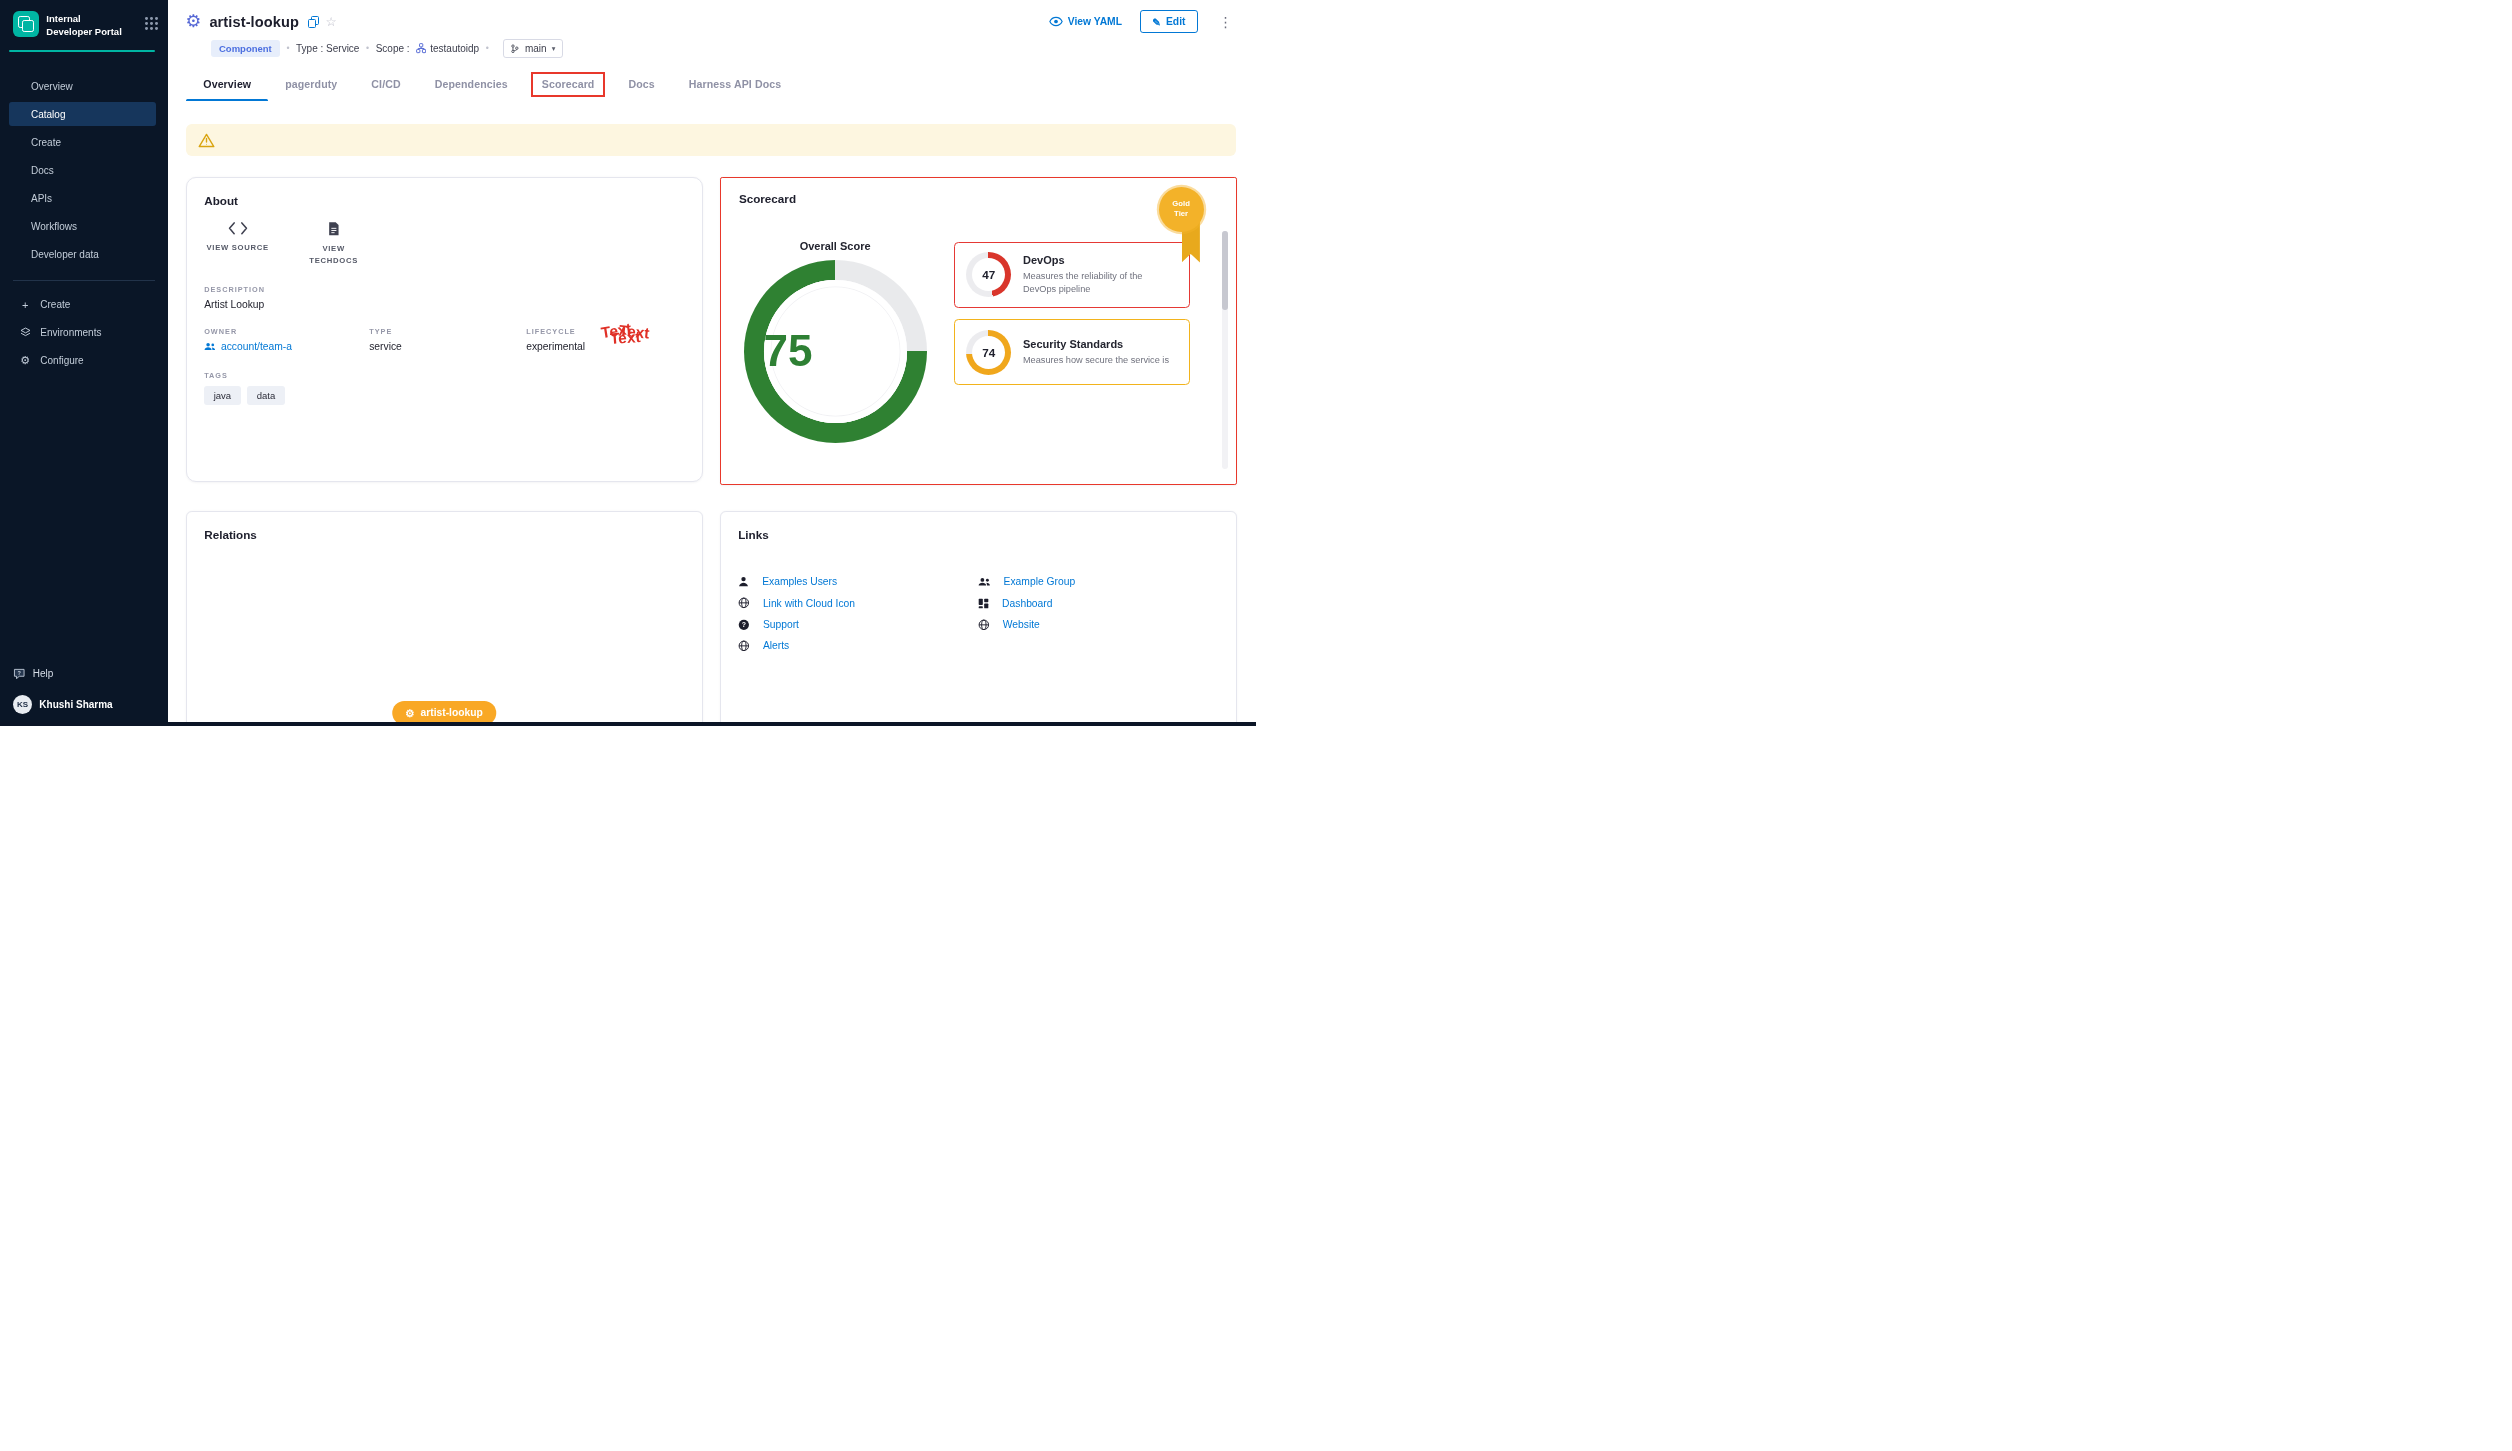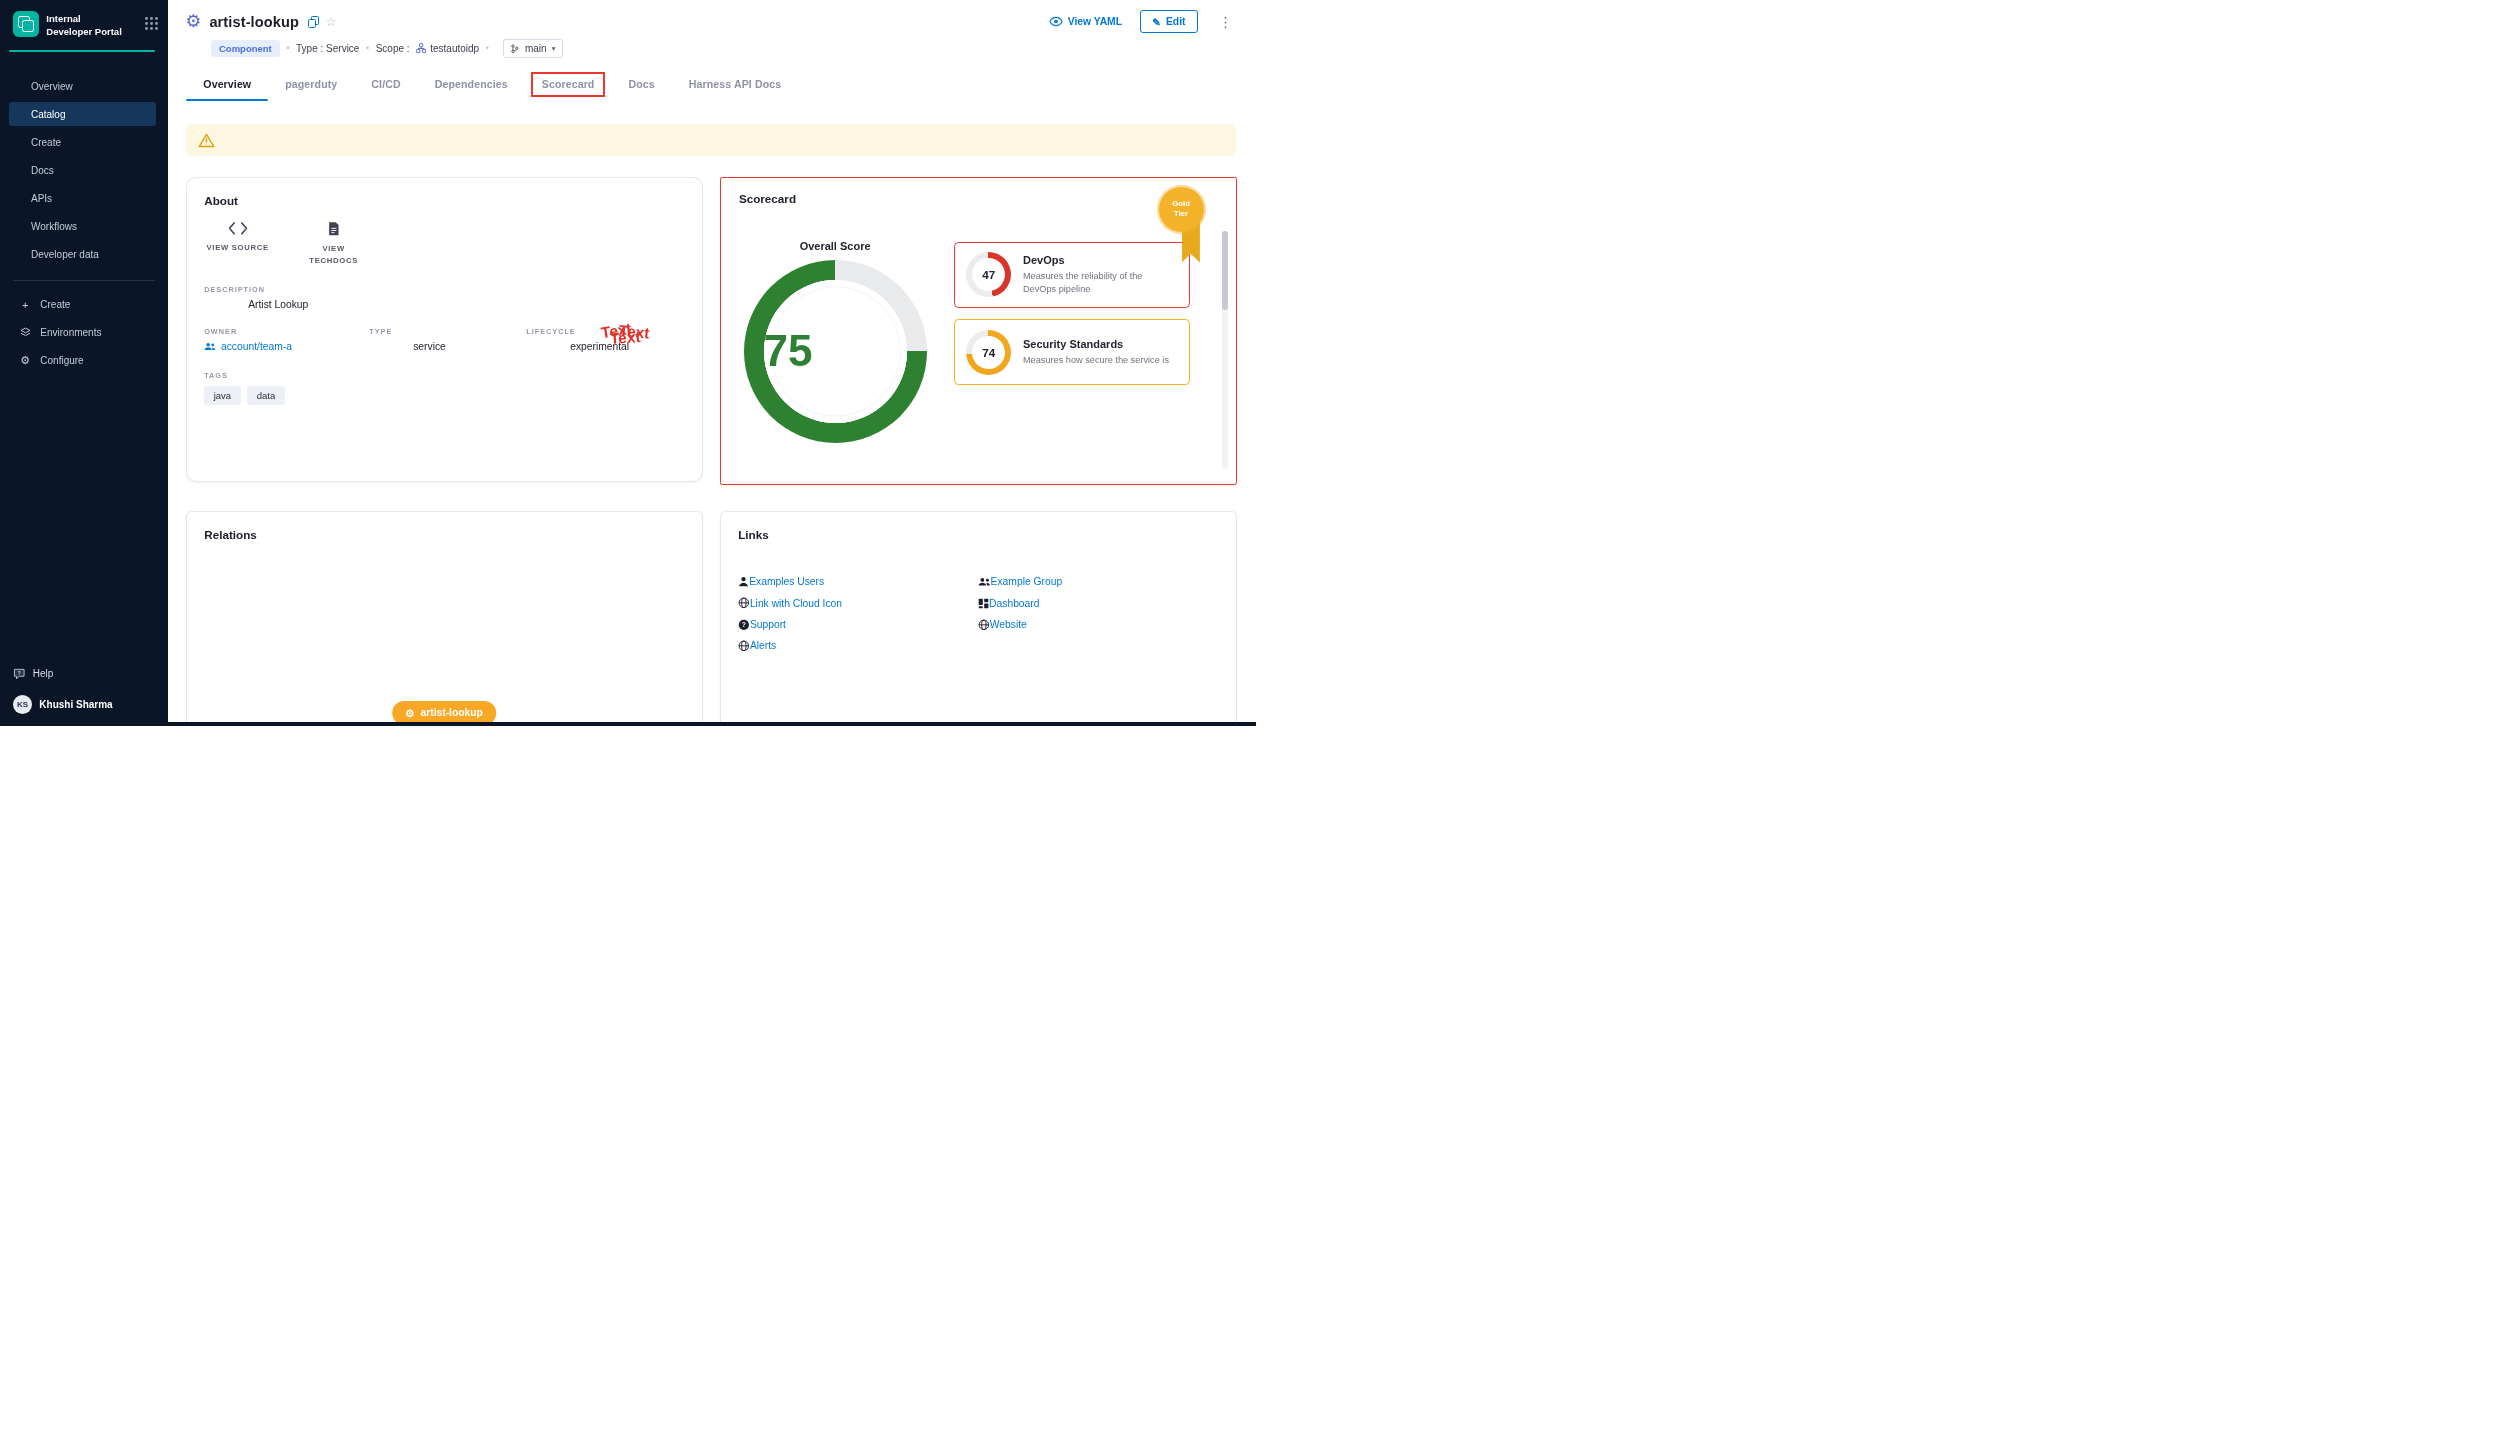--- a/index.html
+++ b/index.html
@@ -64,21 +64,21 @@
   
   .grid2 { display:grid; grid-template-columns:517px 517px; column-gap:17px; row-gap:26px; margin:20.5px 20.5px 0 17.6px; align-items:start; }
   .card { background:#fff; border:0.7px solid #e5e6ee; border-radius:5.9px; box-shadow:0 0.7px 2.2px rgba(30,30,60,.05); position:relative; }
   .card-title { font-size:11.7px; font-weight:700; color:#1d1e2c; }
 
   
   .about { height:305px; padding:16px 17.6px;border-radius:10px; }
   .about-actions { display:flex; gap:29px; margin-top:14.6px; }
   .about-action { display:flex; flex-direction:column; align-items:center; gap:5.9px; width:67px; text-align:center; font-size:7.7px; letter-spacing:0.7px; color:#565a68; font-weight:600; cursor:pointer; line-height:1.55; }
   .field-label { font-size:7.3px; letter-spacing:1px; color:#9597a8; font-weight:600; }
-  .field-value { font-size:10.3px; color:#23242f; margin-top:4.4px;margin-left:44px; }
+  .field-value { font-size:10.3px; color:#23242f; margin-top:4.4px; }
   .about-desc { margin-top:19px; }
   .about-grid { display:grid; grid-template-columns:165px 157px 1fr; margin-top:17.6px; }
   .owner-link { display:flex; align-items:center; gap:5.1px; color:#0278d5; font-size:10.3px; margin-top:4.4px; cursor:pointer; }
   .tags-block { margin-top:19px; }
   .chips { display:flex; gap:6.6px; margin-top:6.6px; }
   .chip { background:#edf0f6; border-radius:2.9px; padding:3.7px 9.5px; font-size:9.5px; color:#2b2c38; cursor:pointer; }
   .stamp-wrap { position:absolute; left:414px; top:141px; width:66px; height:38px; pointer-events:none; }
   .stamp { position:absolute; color:#e03127; font-weight:700; font-size:15.4px; }
   .stamp.s1 { left:0; top:2.9px; transform:rotate(-9deg); }
   .stamp.s2 { left:9.5px; top:10.3px; transform:rotate(-4deg); }
@@ -102,21 +102,21 @@
   .ribbon .medal { position:relative; width:45px; height:45px; border-radius:50%; background:#f3b229; box-shadow:0 0 0 2.2px rgba(243,178,41,.45); display:flex; flex-direction:column; align-items:center; justify-content:center; color:#fff; font-size:7.7px; font-weight:700; line-height:1.25; }
   .sc-scrollbar { position:absolute; right:8px; top:53px; bottom:14.6px; width:5.9px; background:#f2f2f5; border-radius:2.9px; cursor:pointer; }
   .sc-scrollbar .thumb { width:5.9px; height:79px; background:#c7c8d0; border-radius:2.9px; }
 
   
   .relations { height:410px; padding:16px 17.6px; }
   .node-pill { position:absolute; left:50%; top:189px; transform:translateX(-50%); background:#f9a825; color:#fff; font-size:10.3px; font-weight:700; border-radius:13px; padding:5.9px 13px; display:flex; align-items:center; gap:5.9px; cursor:pointer; white-space:nowrap; }
   .links-card { height:410px; padding:16px 17.6px; }
   .links-cols { display:flex; margin-top:31px; }
   .links-col { width:248px; }
-  .link-row { display:flex; align-items:center; gap:0; height:20.5px; margin-bottom:0.7px; }
+  .link-row { display:flex; align-items:center; gap:13px; height:20.5px; margin-bottom:0.7px; }
   .link-label { color:#0278d5; font-size:10.3px; cursor:pointer; }
 
   .bottom-bar { position:absolute; left:0; right:0; bottom:0; height:4.4px; background:#0b1526; z-index:40; }
 </style>
 </head>
 <body>
 
 <div class="app">
 
   <aside class="sidebar">

